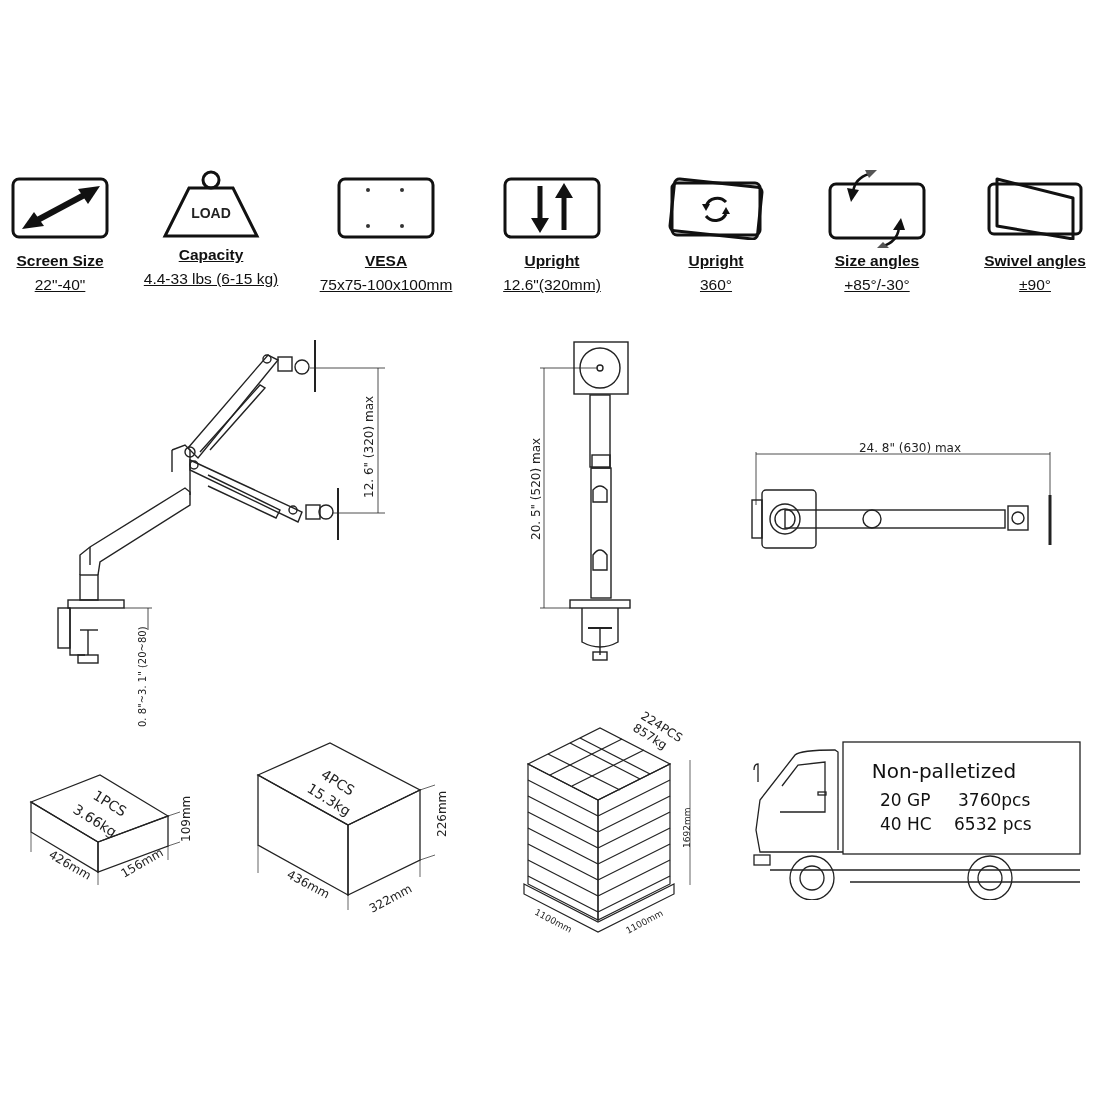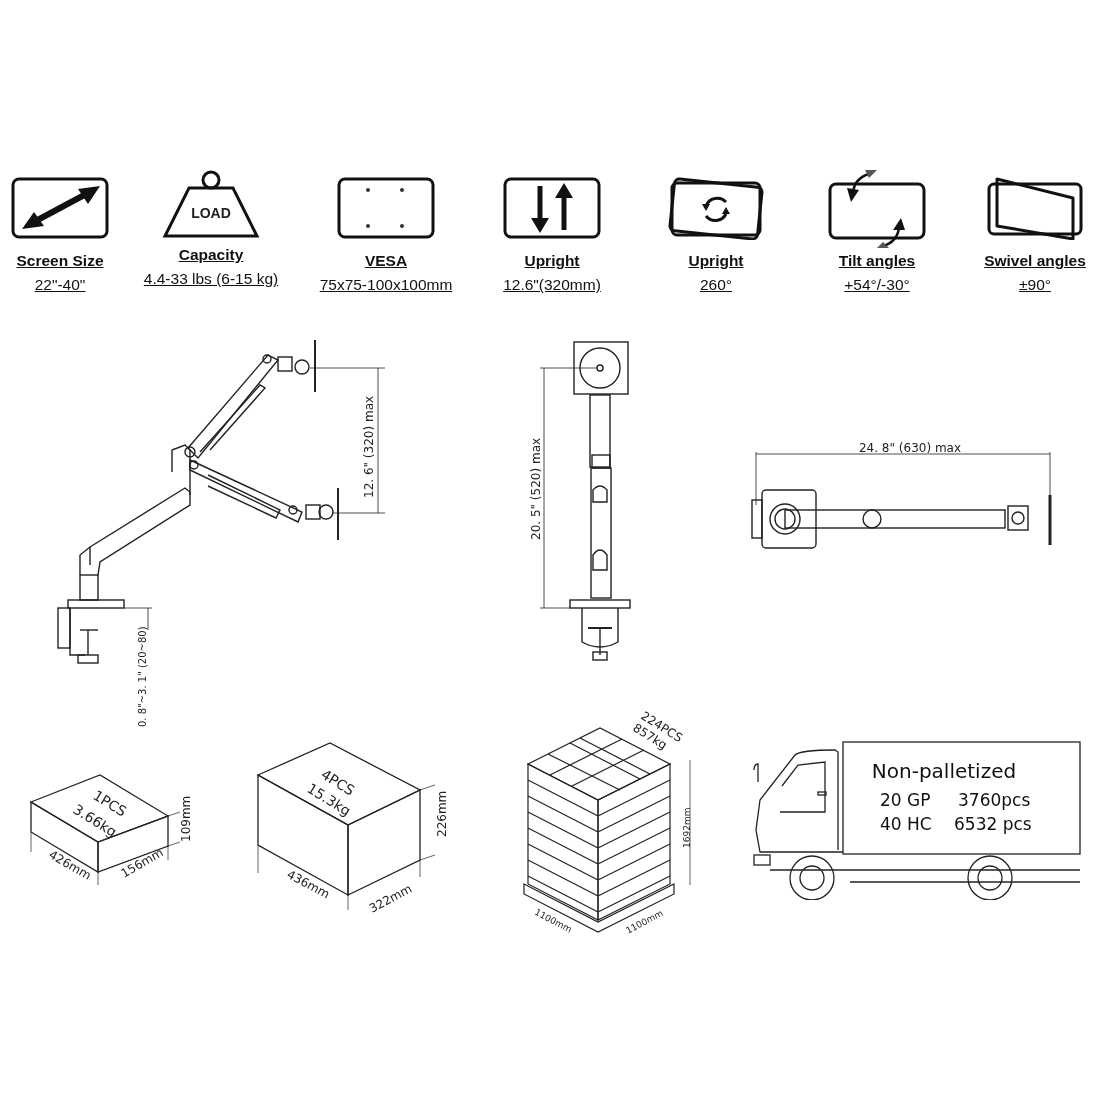--- a/index.html
+++ b/index.html
@@ -64,35 +64,35 @@
 <div class="feature" style="left:641px;">
   <svg width="100" height="64" viewBox="0 0 100 64">
     <rect x="6" y="7" width="88" height="52" rx="5" fill="none" stroke="#111" stroke-width="3" transform="rotate(6 50 33)"></rect>
     <rect x="6" y="7" width="88" height="52" rx="5" fill="none" stroke="#111" stroke-width="3"></rect>
     <path d="M40 30 A12 12 0 0 1 60 26" fill="none" stroke="#111" stroke-width="3"></path>
     <path d="M60 38 A12 12 0 0 1 40 40" fill="none" stroke="#111" stroke-width="3"></path>
     <polygon points="36,28 44,28 40,35" fill="#111"></polygon>
     <polygon points="56,38 64,38 60,31" fill="#111"></polygon>
   </svg>
   <div class="feat-title">Upright</div>
-  <div class="feat-value">260°</div>
+  <div class="feat-value">360°</div>
 </div>
 
 <div class="feature" style="left:802px;">
   <svg width="100" height="64" viewBox="0 0 100 64" style="overflow:visible;">
     <rect x="3" y="8" width="94" height="54" rx="6" fill="none" stroke="#111" stroke-width="3"></rect>
     <path d="M42 -2 Q28 2 26 16" fill="none" stroke="#111" stroke-width="2.5"></path>
     <polygon points="20,12 32,14 24,26" fill="#111"></polygon>
     <polygon points="38,-6 50,-6 42,2" fill="#555"></polygon>
     <path d="M56 70 Q70 66 72 52" fill="none" stroke="#111" stroke-width="2.5"></path>
     <polygon points="66,54 78,54 74,42" fill="#111"></polygon>
     <polygon points="50,72 62,72 56,66" fill="#555"></polygon>
   </svg>
-  <div class="feat-title">Tilt angles</div>
-  <div class="feat-value">+54°/-30°</div>
+  <div class="feat-title">Size angles</div>
+  <div class="feat-value">+85°/-30°</div>
 </div>
 
 <div class="feature" style="left:960px;">
   <svg width="100" height="64" viewBox="0 0 100 64">
     <rect x="4" y="8" width="92" height="50" rx="5" fill="none" stroke="#111" stroke-width="3"></rect>
     <path d="M14 4 Q10 4 11 10 L12 54 Q12 58 17 60 L84 76" fill="none" stroke="none"></path>
     <polygon points="12,3 88,22 88,63 12,50" fill="none" stroke="#111" stroke-width="3" stroke-linejoin="round"></polygon>
   </svg>
   <div class="feat-title">Swivel angles</div>
   <div class="feat-value">±90°</div>

